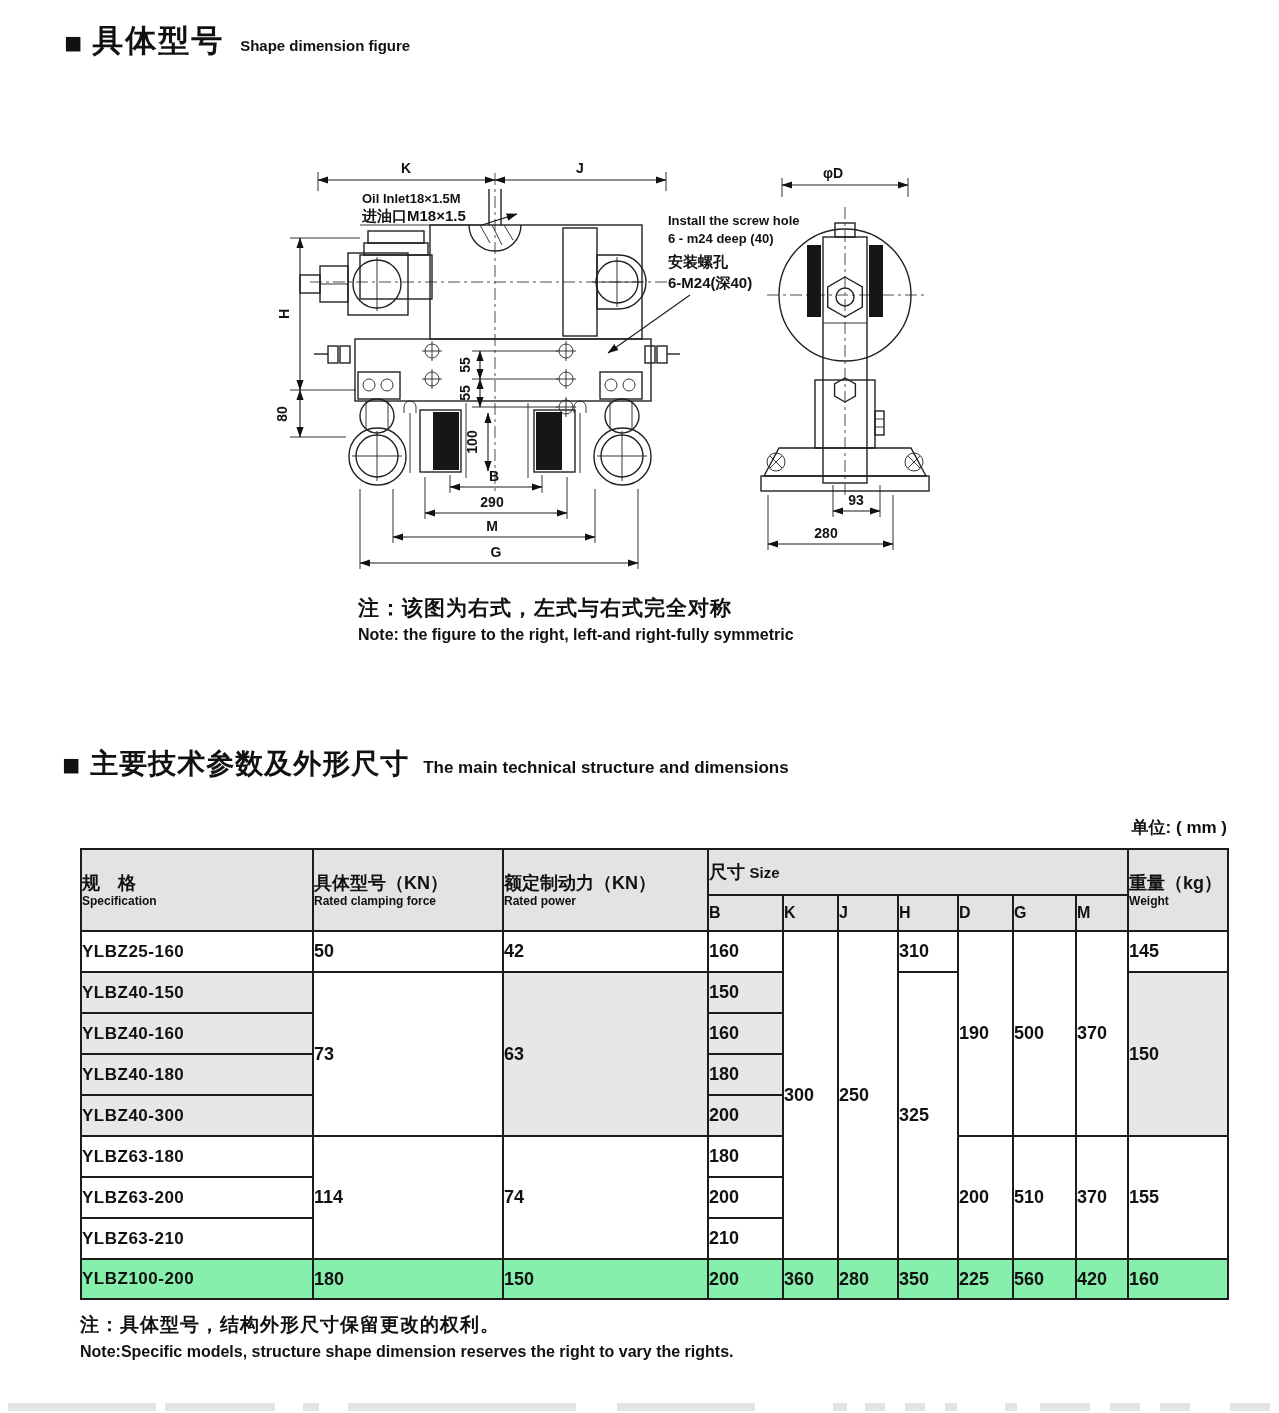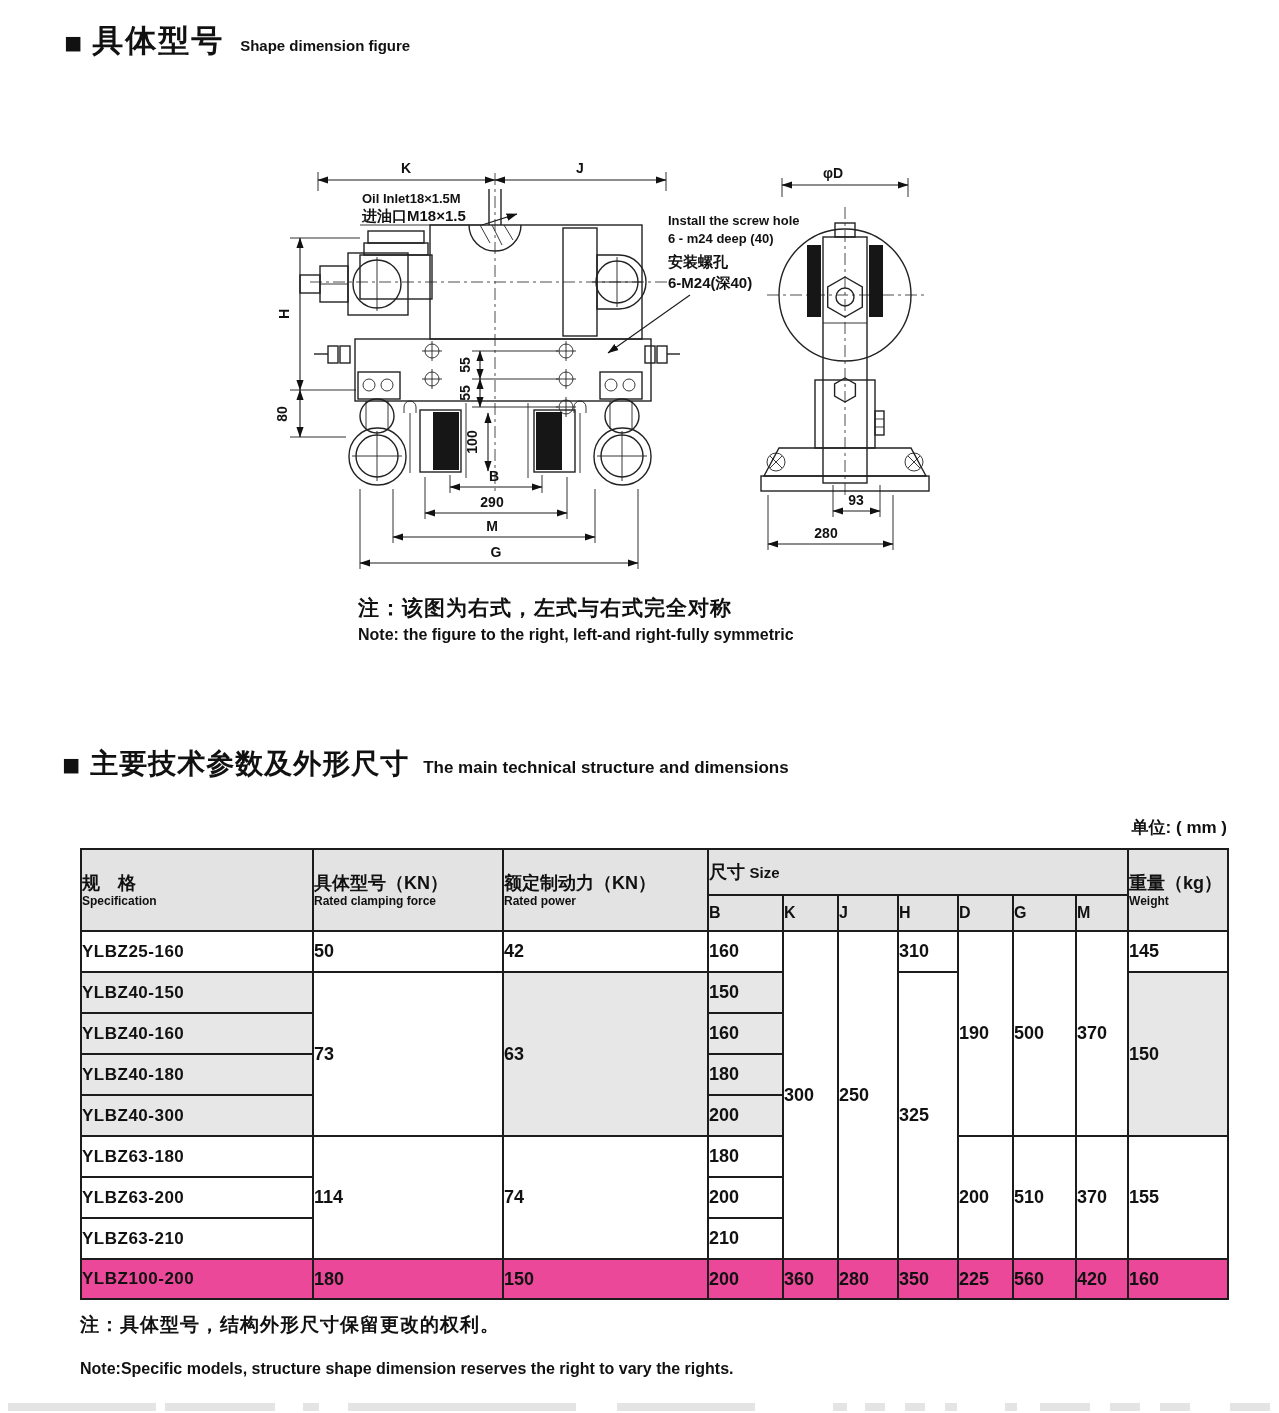--- a/index.html
+++ b/index.html
@@ -46,25 +46,25 @@
     padding:0;font-weight:bold;overflow:hidden;
   }
   #spec-table thead th{background:#e3e3e3}
   #spec-table .zh{font-size:18px;display:block;line-height:1.25}
   #spec-table .en{font-size:12px;font-weight:bold;display:block;line-height:1.2}
   #spec-table .zh-inline{font-size:18px}
   #spec-table .en-inline{font-size:15px}
   #spec-table td{font-size:18px;background:#fff}
   #spec-table td.spec{font-size:17px;letter-spacing:0.5px}
   #spec-table td.g{background:#e7e7e7}
-  #spec-table tr.r9 td{background:#ec4899}
+  #spec-table tr.r9 td{background:#86efac}
 
   
   #footnote .zh{font-size:19px;font-weight:bold;letter-spacing:1px}
-  #footnote .en{font-size:16px;font-weight:bold;margin-top:22px}
+  #footnote .en{font-size:16px;font-weight:bold;margin-top:5px}
 
   
   #bottom-strip span{position:absolute;top:0;height:8px;background:#e4e4e4}
 </style>
 </head>
 <body>
 
 <div id="title1" class="abs sec-title" style="left:64px;top:20px">
   <span class="sq">■</span>
   <span class="zh">具体型号</span>

